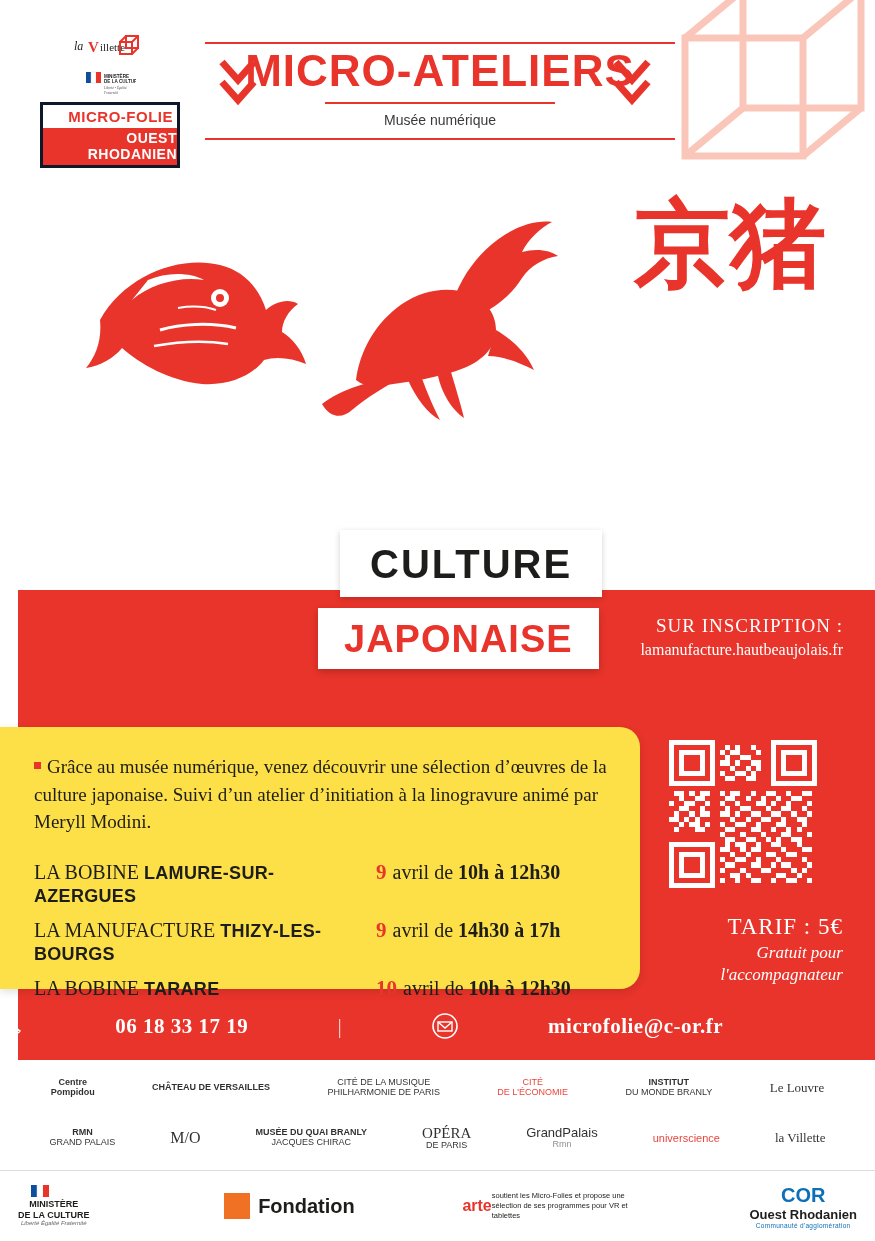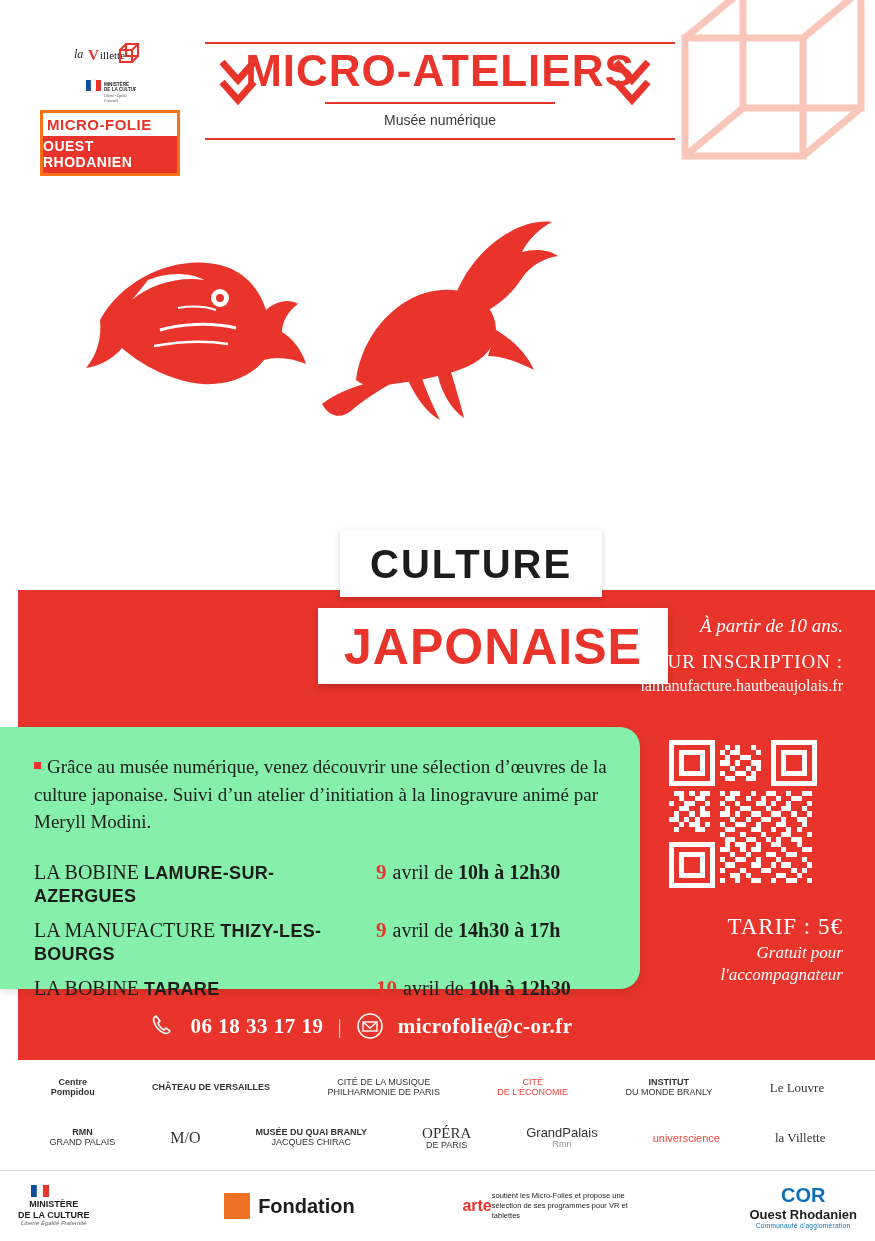--- a/index.html
+++ b/index.html
@@ -17,27 +17,27 @@
     position: absolute; top: -20px; right: -10px;
     width: 230px; height: 230px;
     opacity: .9;
     pointer-events: none;
   }
 
   
   .header { position: relative; height: 200px; }
 
   .logo-block {
-    position: absolute; left: 40px; top: 42px;
-    width: 140px; text-align: left;
+    position: absolute; left: 40px; top: 34px;
+    width: 140px; text-align: right;
   }
   .lv-mark { display:block; margin: 0 auto 2px; }
   .mc-mark { display:block; margin: 0 auto; }
   .logo-title {
-    border: 3px solid #f97316;
+    border: 3px solid #0f172a;
     color: #e8342a;
     font-weight: bold;
     font-size: 15px;
     letter-spacing: .5px;
     padding: 3px 4px 2px;
     margin-top: 4px;
     line-height: 1.15;
   }
   .logo-title .l2 {
     display:block;
@@ -103,21 +103,21 @@
     background: #ffffff;
     padding: 12px 30px 10px;
     font-size: 40px; font-weight: bold; color: #1d1d1b;
     letter-spacing: 2px;
     box-shadow: 0 2px 6px rgba(0,0,0,.18);
   }
   .japonaise-tag {
     position: absolute; left: 318px; top: 608px;
     background: #ffffff;
     padding: 10px 26px 8px;
-    font-size: 50px; font-weight: bold; color: #e8342a;
+    font-size: 38px; font-weight: bold; color: #e8342a;
     letter-spacing: 1px;
     box-shadow: 0 3px 7px rgba(0,0,0,.2);
   }
 
   .right-info {
     position: absolute; right: 32px; top: 615px;
     text-align: right; color: #fff;
     font-family: "Liberation Serif", serif;
   }
   .age { font-style: italic; font-size: 19px; margin-bottom: 14px; }
@@ -136,21 +136,21 @@
     font-family: "Liberation Serif", serif;
     line-height: 1.3;
   }
   .tarif .big { font-size: 23px; letter-spacing: 1px; }
   .tarif .small { font-size: 17px; font-style: italic; }
 
   
   .card {
     position: absolute; left: 0px; top: 727px;
     width: 640px; height: 262px;
-    background: #86efac;
+    background: #fde047;
     border-radius: 0 20px 20px 0;
     box-shadow: 0 3px 9px rgba(0,0,0,.12);
     padding: 26px 30px 20px 34px;
   }
   .card-lead {
     font-family: "Liberation Serif", serif;
     font-size: 19px; color: #1d1d1b; line-height: 1.45;
     position: relative;
   }
   .bullet-sq {
@@ -168,21 +168,21 @@
   .splace .strong { font-weight: bold; font-family:"Liberation Sans", sans-serif; font-size:18px; letter-spacing:.3px;}
   .sdate { color: #e8342a; font-weight: bold; font-size: 21px; margin-right: 6px; }
   .stime b { font-weight: bold; }
 
   
   .contact {
     position: absolute; left: 0; top: 1012px; width: 723px;
     text-align: center; color: #fff;
     font-family: "Liberation Serif", serif;
     font-size: 21px;
-    display: flex; justify-content: center; align-items: center; gap: 14px;
+    display: flex; justify-content: space-between; align-items: center; gap: 14px;
   }
   .contact .sep { opacity: .8; }
   .contact .phone, .contact .mail { font-weight: bold; letter-spacing: .5px; }
 
   
   .partners {
     position: absolute; left: 0; top: 1063px; width: 875px; height: 110px;
     background: #fff;
   }
   .plogo-row { display: flex; justify-content: space-around; align-items: center; height: 50px; padding: 0 22px; }
@@ -297,29 +297,29 @@
                  C236,58 250,60 258,66 C244,68 230,76 222,88 C212,104 196,118 176,126 Z"></path>
         <path d="M56,190 C60,160 76,132 102,114 C124,99 150,96 170,104 C186,110 196,124 196,140
                  C196,156 184,170 164,178 C142,187 110,192 78,196 C70,197 62,195 56,190 Z"></path>
         <path d="M22,214 C40,200 70,190 104,186 C86,196 66,208 52,220 C42,229 30,228 22,214 Z"></path>
         <path d="M196,140 C210,148 226,162 234,180 C218,172 202,166 188,166 Z"></path>
         <path d="M118,176 C124,196 132,214 140,230 C128,224 116,208 108,190 Z"></path>
         <path d="M148,172 C154,192 160,212 164,228 C152,220 142,204 138,186 Z"></path>
       </g>
     </svg>
 
+    <div class="kanji" style="left:630px; top:0px; width:200px; font-size:96px;">京猪</div>
   </div>
 
   <div class="redpanel"></div>
 
   <div class="culture-tag">CULTURE</div>
   <div class="japonaise-tag">JAPONAISE</div>
 
   <div class="right-info">
-    <div class="age">À partir de 10 ans.</div>
     <div class="insc-label">SUR INSCRIPTION :</div>
     <div class="insc-url">lamanufacture.hautbeaujolais.fr</div>
   </div>
 
   <svg class="qr" viewBox="0 0 29 29" shape-rendering="crispEdges">
     <rect width="29" height="29" fill="#e8342a"></rect>
     <g fill="#ffffff">
       <rect x="0" y="0" width="9" height="9"></rect>
         <rect x="20" y="0" width="9" height="9"></rect>
       <rect x="0" y="20" width="9" height="9"></rect>

